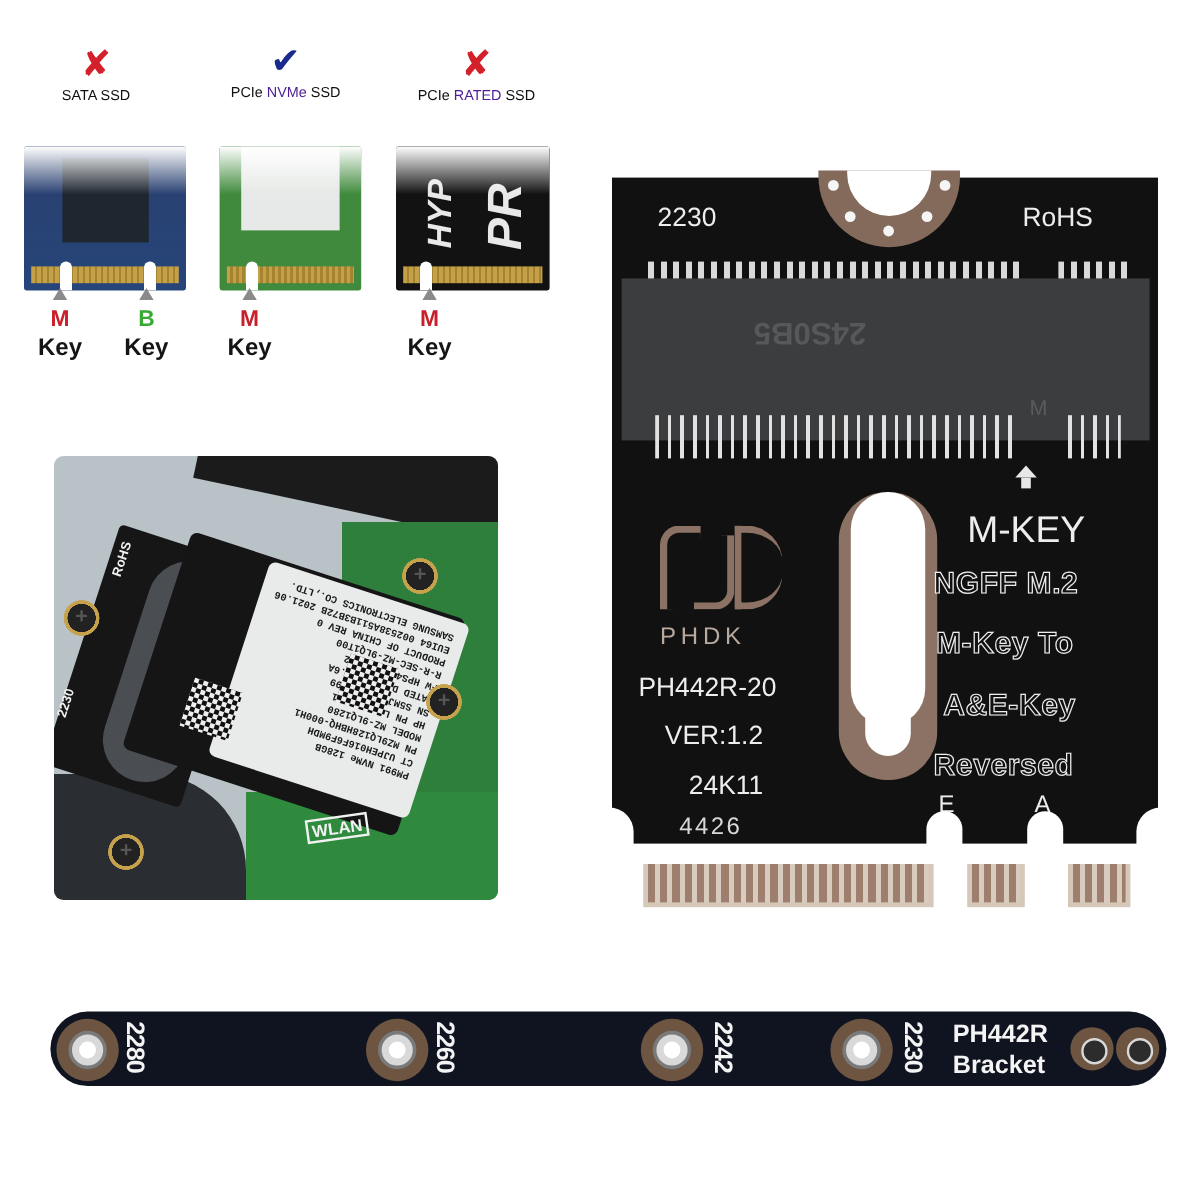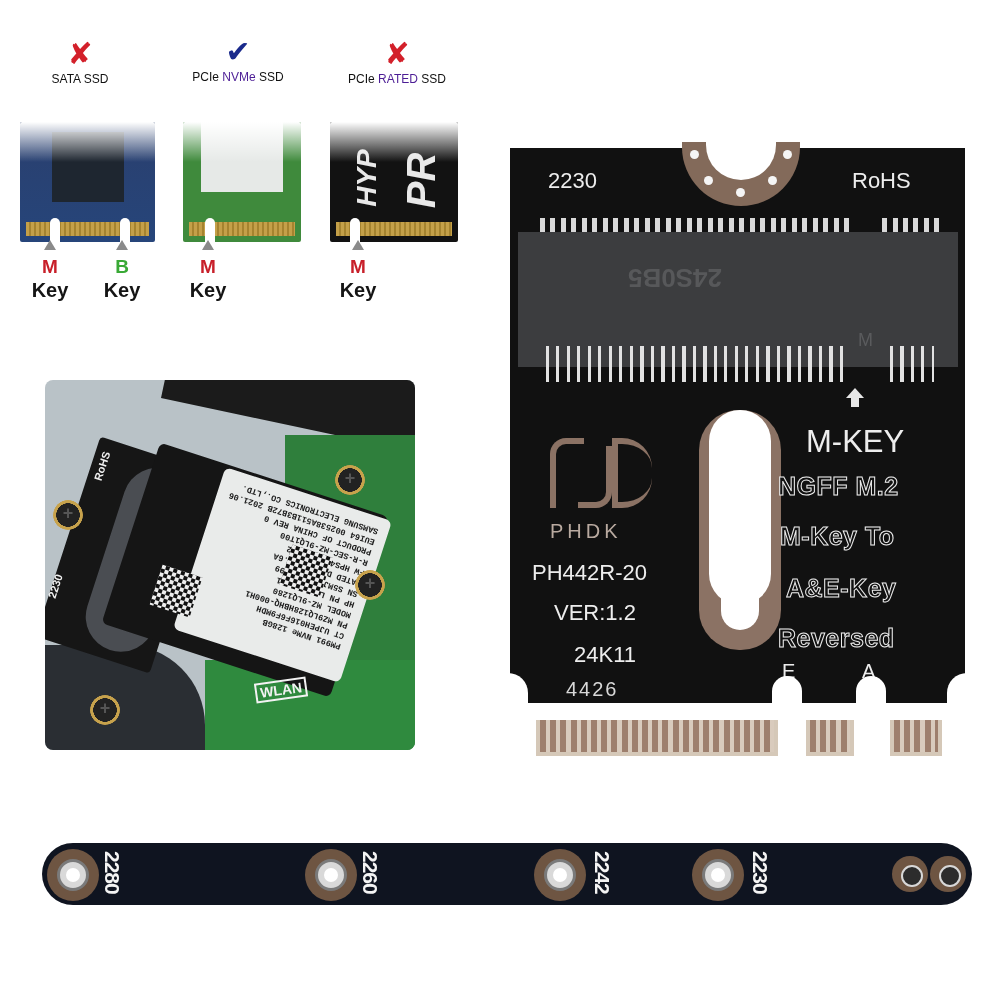--- a/index.html
+++ b/index.html
@@ -277,15 +277,19 @@
     </div>
   <div class="vlabel" style="left:316px;">2260</div>
   <div class="boss" style="left:492px;">
       <div class="ring"></div>
     </div>
   <div class="vlabel" style="left:548px;">2242</div>
   <div class="boss" style="left:650px;">
       <div class="ring"></div>
     </div>
   <div class="vlabel" style="left:706px;">2230</div>
+  <div class="bracket-name">
+    <div>PH442R</div>
+    <div>Bracket</div>
+  </div>
   <div class="small-boss" style="left:850px; top:13px;"></div>
   <div class="small-boss" style="left:888px; top:13px;"></div>
 </div>
 
 </body></html>

